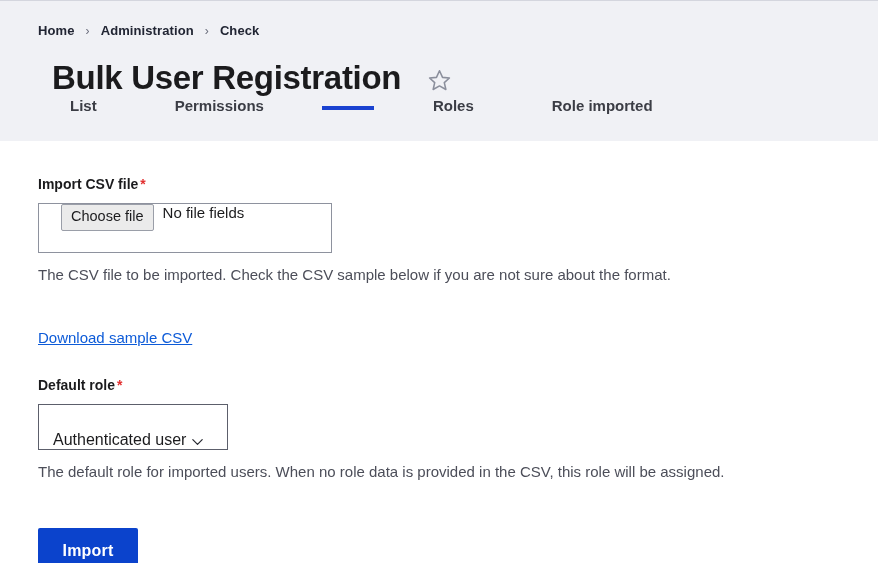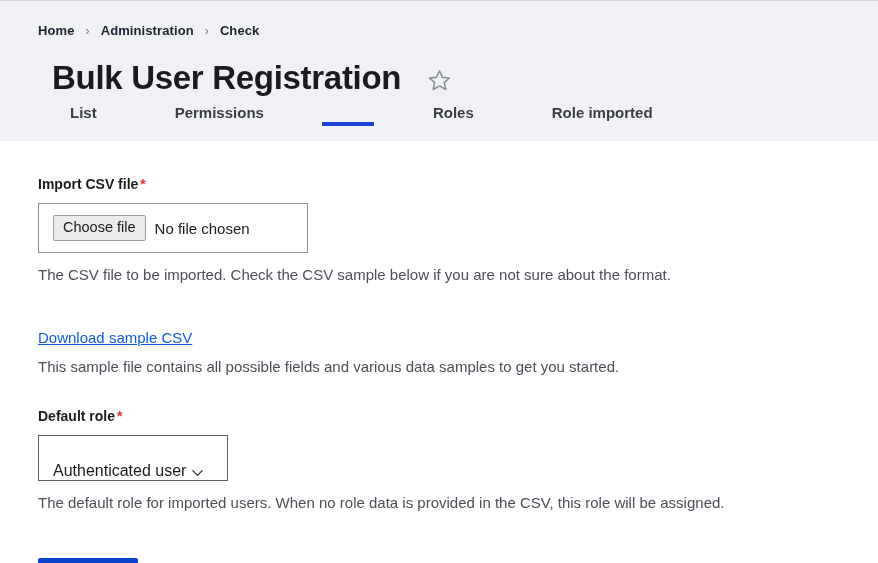--- a/index.html
+++ b/index.html
@@ -77,21 +77,21 @@
     border: none;
     padding: 0;
     cursor: pointer;
     line-height: 0;
   }
   .star-btn svg { display: block; }
 
   
   .tabs {
     display: flex;
-    align-items: center;
+    align-items: flex-start;
     padding: 0;
     margin: 14px 0 0 0;
     position: absolute;
     bottom: 0;
     left: 0;
     right: 0;
     height: 44px;
   }
   .tab {
     position: relative;
@@ -134,28 +134,28 @@
     margin: 0;
   }
   .req {
     color: #e23030;
     font-weight: bold;
     margin-left: 2px;
   }
 
   .file-wrap {
     margin-top: 11px;
-    width: 270px;
+    width: 294px;
     height: 50px;
     border: 1px solid #8e929e;
     background: #ffffff;
     box-sizing: border-box;
     display: flex;
-    align-items: center;
-    padding: 0 0 0 14px;
+    align-items: flex-start;
+    padding: 0 0 0 22px;
     cursor: pointer;
   }
   .choose-file {
     border: 1px solid #9a9ea8;
     background: #ebebeb;
     color: #1b1b1d;
     font-family: inherit;
     font-size: 14.5px;
     padding: 4px 9px 5px 9px;
     border-radius: 2px;
@@ -276,29 +276,28 @@
 
   <div class="content">
 
     <div class="form-item" style="padding-top:35px;">
       <label class="field-label">
         <span>Import CSV file</span><span class="req">*</span>
       </label>
 
       <div class="file-wrap">
         <span class="choose-file">Choose file</span>
-        <span class="file-name">No file chosen</span>
+        <span class="file-name">No file fields</span>
       </div>
 
       <div class="desc">The CSV file to be imported. Check the CSV sample below if you are not sure about the format.</div>
     </div>
 
     <div class="form-item">
       <a class="sample-link" href="#">Download sample CSV</a>
-      <div class="desc" style="margin-top:10px;">This sample file contains all possible fields and various data samples to get you started.</div>
     </div>
 
     <div class="form-item mt-role">
       <label class="field-label">
         <span>Default role</span><span class="req">*</span>
       </label>
 
       <div class="select-wrap">
         <span class="select-value">Authenticated user</span>
         <span class="chev">

